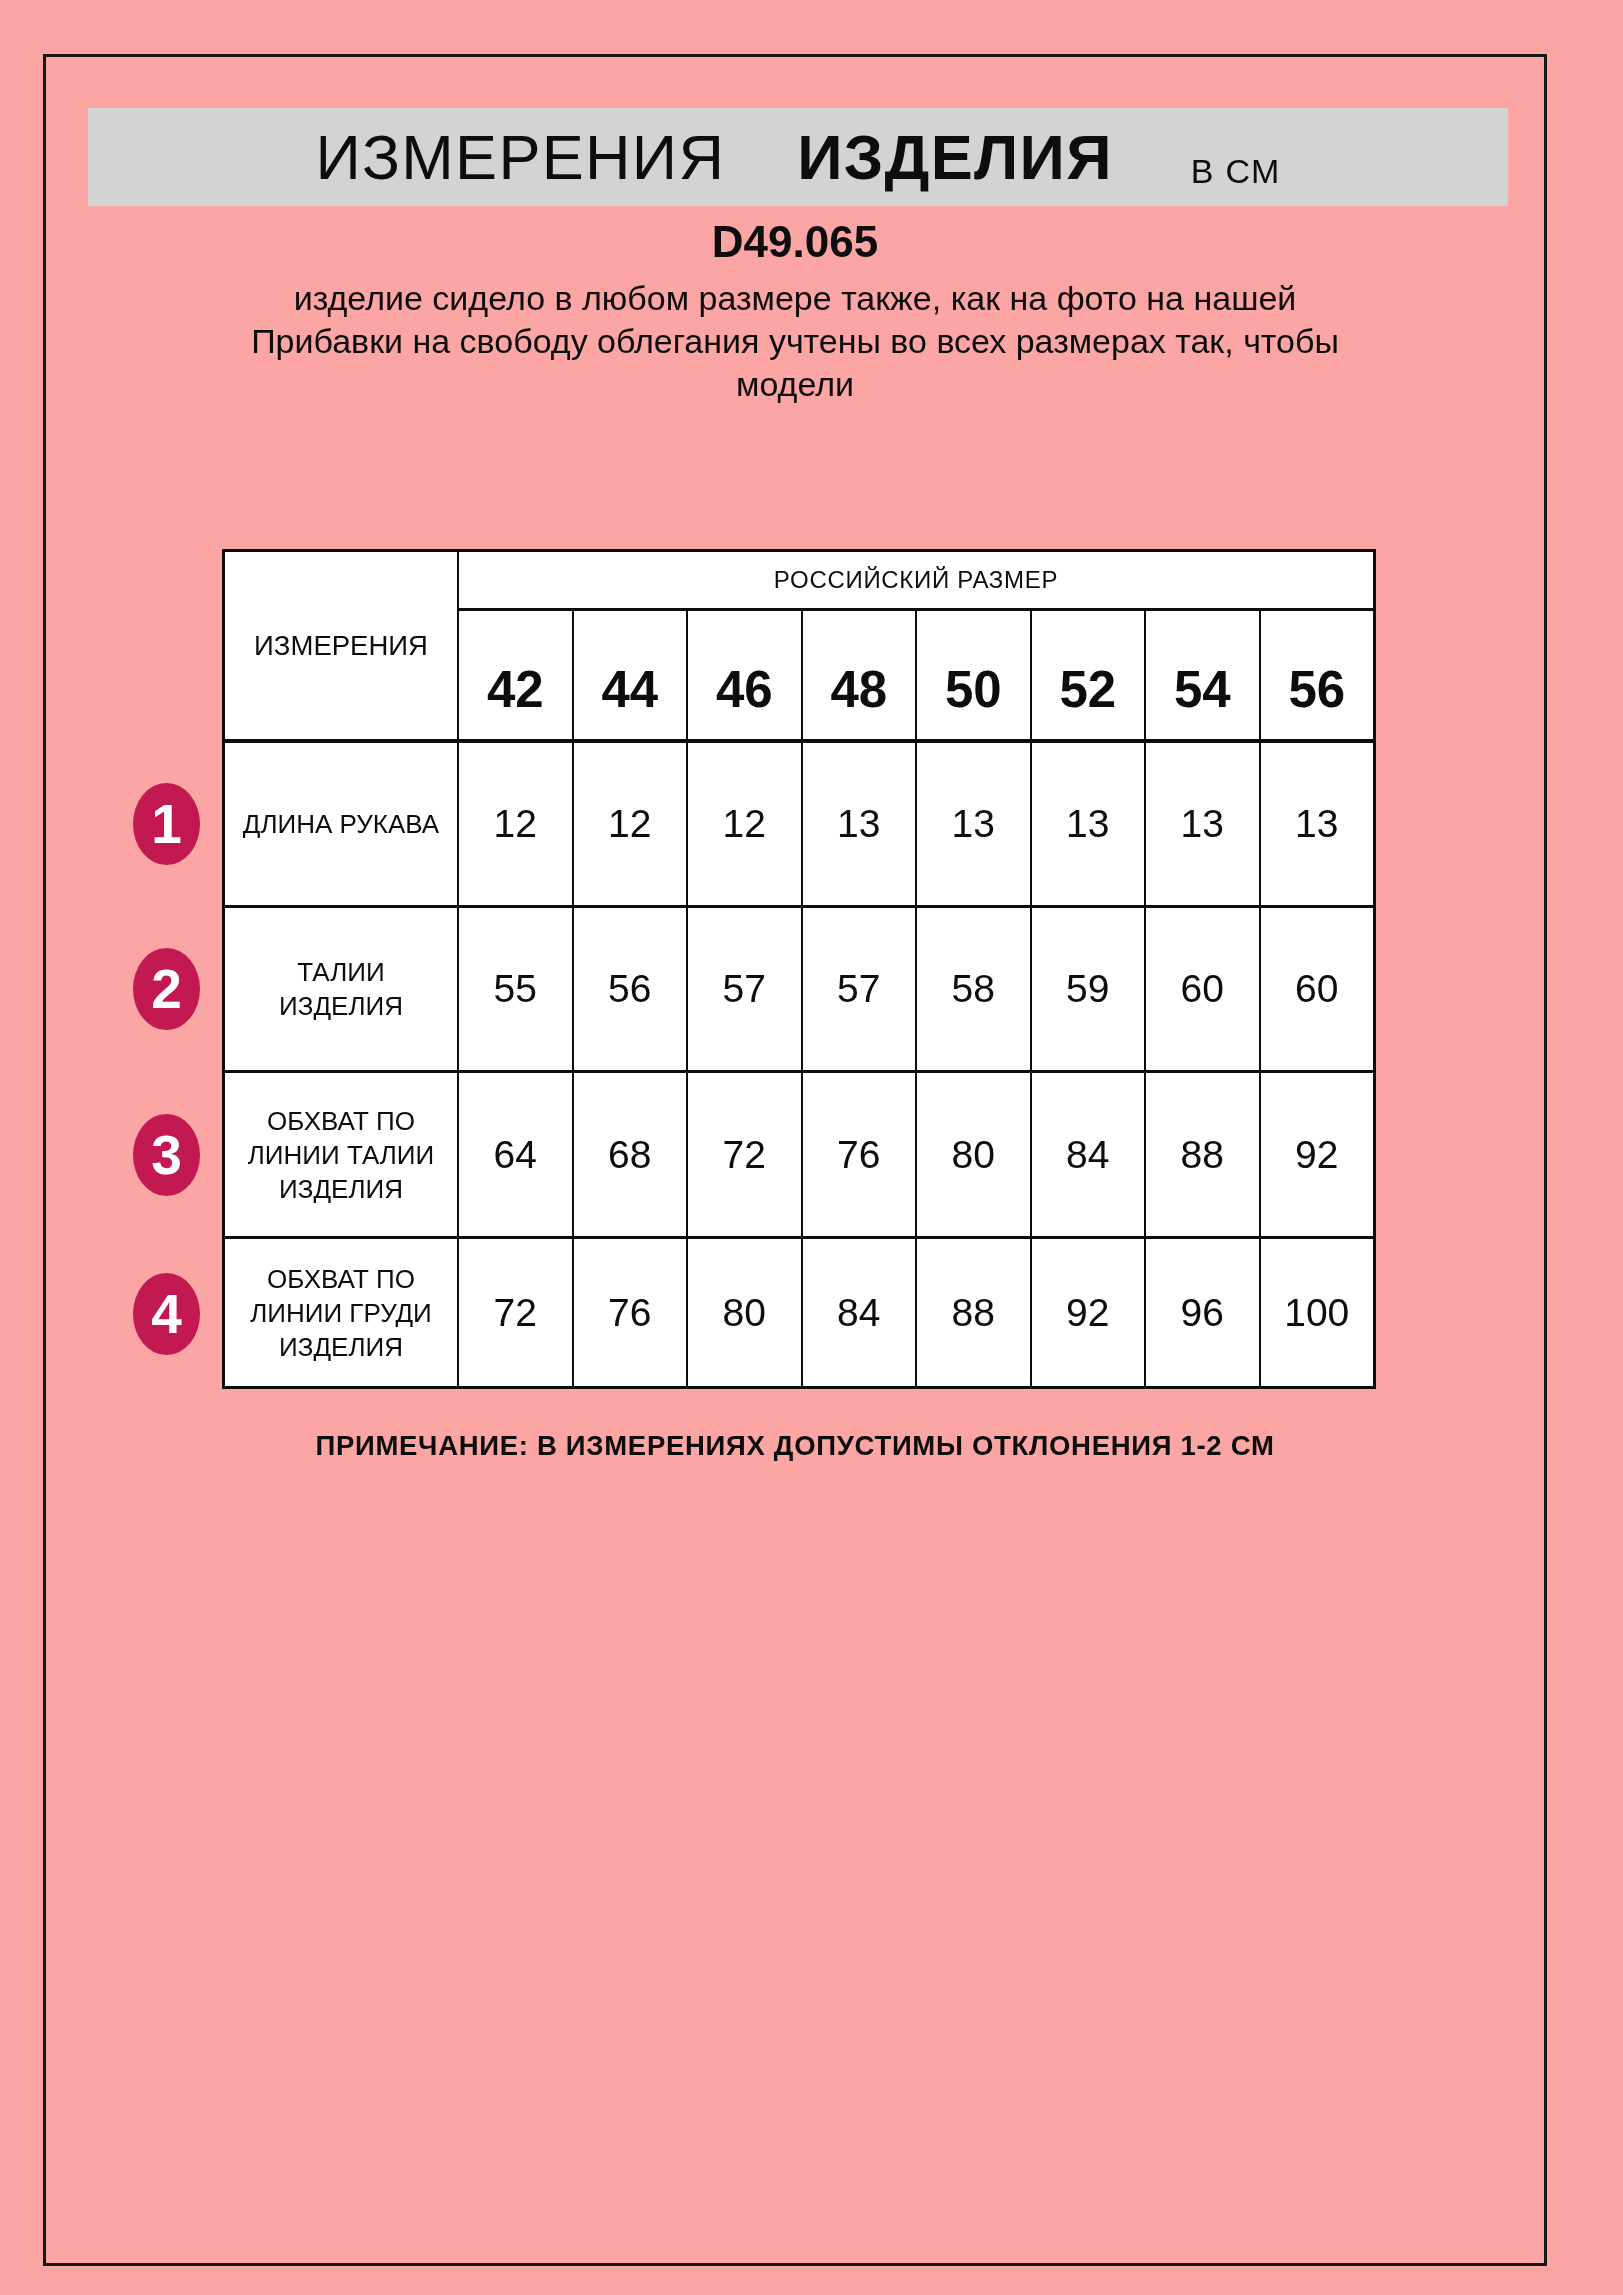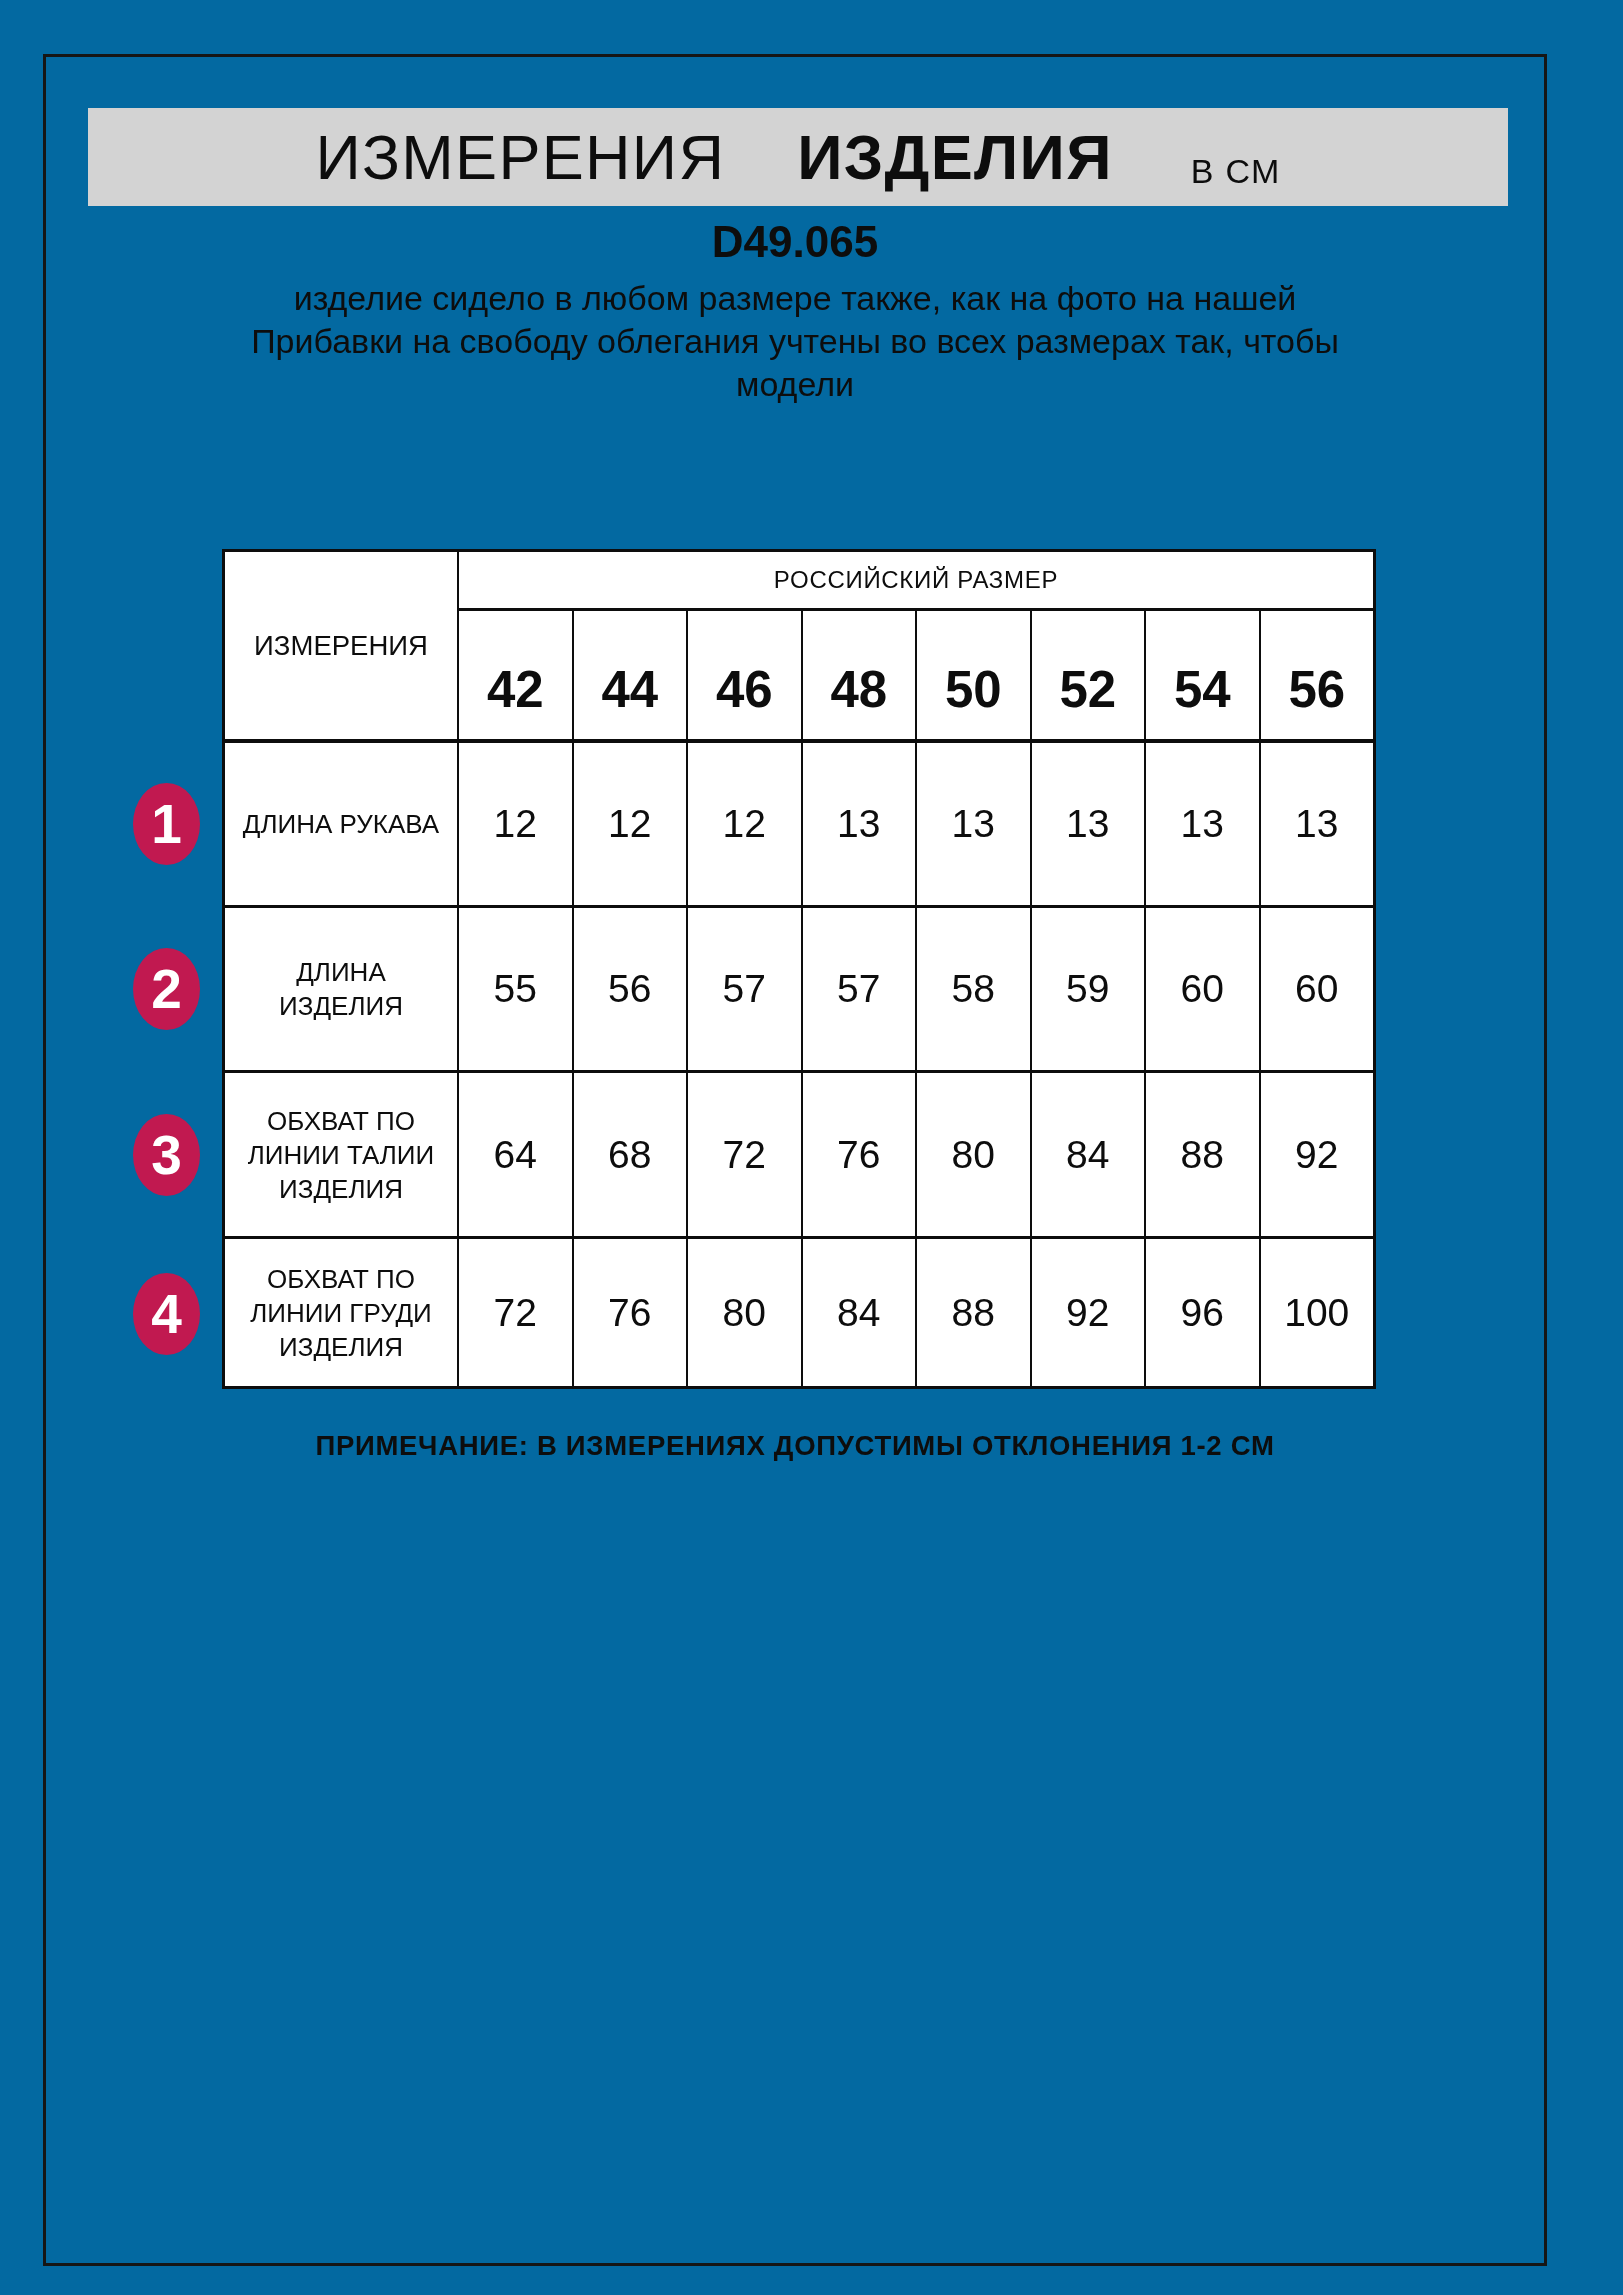--- a/index.html
+++ b/index.html
@@ -1,19 +1,19 @@
 <!DOCTYPE html>
 <html style="font-size:10.5px"><head>
 <meta charset="utf-8">
 <style>
   html,body{margin:0;padding:0;background:#ffffff;}
   .page{
     position:relative;
     width:1623px;height:2295px;
-    background:#0369a1;
+    background:#fca5a5;
     font-family:"Liberation Sans","DejaVu Sans",sans-serif;
     color:#0d0d0d;
     overflow:hidden;
   }
   .frame{
     position:absolute;left:43px;top:54px;width:1504px;height:2212px;
     border:3.3px solid #161616;box-sizing:border-box;
   }
   .titlebar{
     position:absolute;left:88px;top:108px;width:1420px;height:98px;
@@ -108,21 +108,21 @@
     <div class="cell val">12</div>
     <div class="cell val">12</div>
     <div class="cell val">12</div>
     <div class="cell val">13</div>
     <div class="cell val">13</div>
     <div class="cell val">13</div>
     <div class="cell val">13</div>
     <div class="cell val">13</div>
 
     <div class="cell rowlabel">
-      <div>ДЛИНА</div>
+      <div>ТАЛИИ</div>
       <div>ИЗДЕЛИЯ</div>
     </div>
     <div class="cell val">55</div>
     <div class="cell val">56</div>
     <div class="cell val">57</div>
     <div class="cell val">57</div>
     <div class="cell val">58</div>
     <div class="cell val">59</div>
     <div class="cell val">60</div>
     <div class="cell val">60</div>

